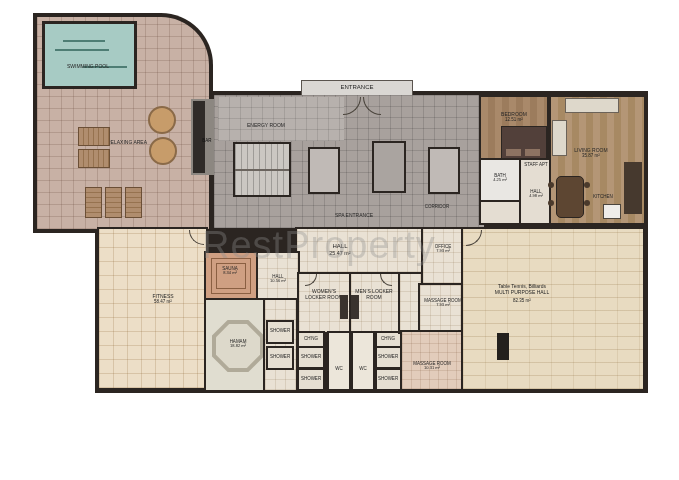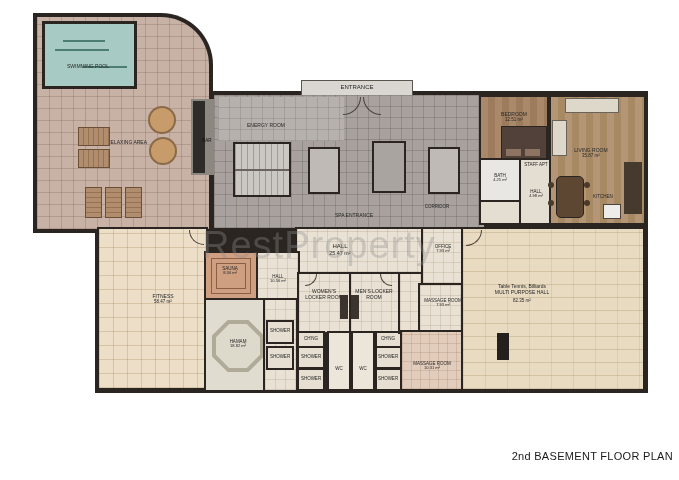--- a/index.html
+++ b/index.html
@@ -268,15 +268,14 @@
   <div class="room tile-multi" style="left:461px;top:227px;width:184px;height:164px;"></div>
   <div class="lbl xs" style="left:467px;top:283px;width:110px;">
     <span class="nm" style="font-size:5px;">Table Tennis, Billiards</span>
     <span class="nm">MULTI PURPOSE HALL</span>
     <span class="ar" style="margin-top:3px;">82.35 m²</span>
   </div>
   <div class="abs" style="left:497px;top:333px;width:12px;height:27px;background:#23201d;"></div>
   <div class="arc" style="left:466px;top:230px;width:16px;height:16px;border-right:1px solid #4a443c;border-bottom:1px solid #4a443c;border-radius:0 0 16px 0;"></div>
 
   <div class="watermark" style="left:202px;top:224px;">RestProperty</div>
-  <div class="title" style="right:6px;top:450px;">2nd BASEMENT FLOOR PLAN</div>
 
 </div>
 
 </body></html>

